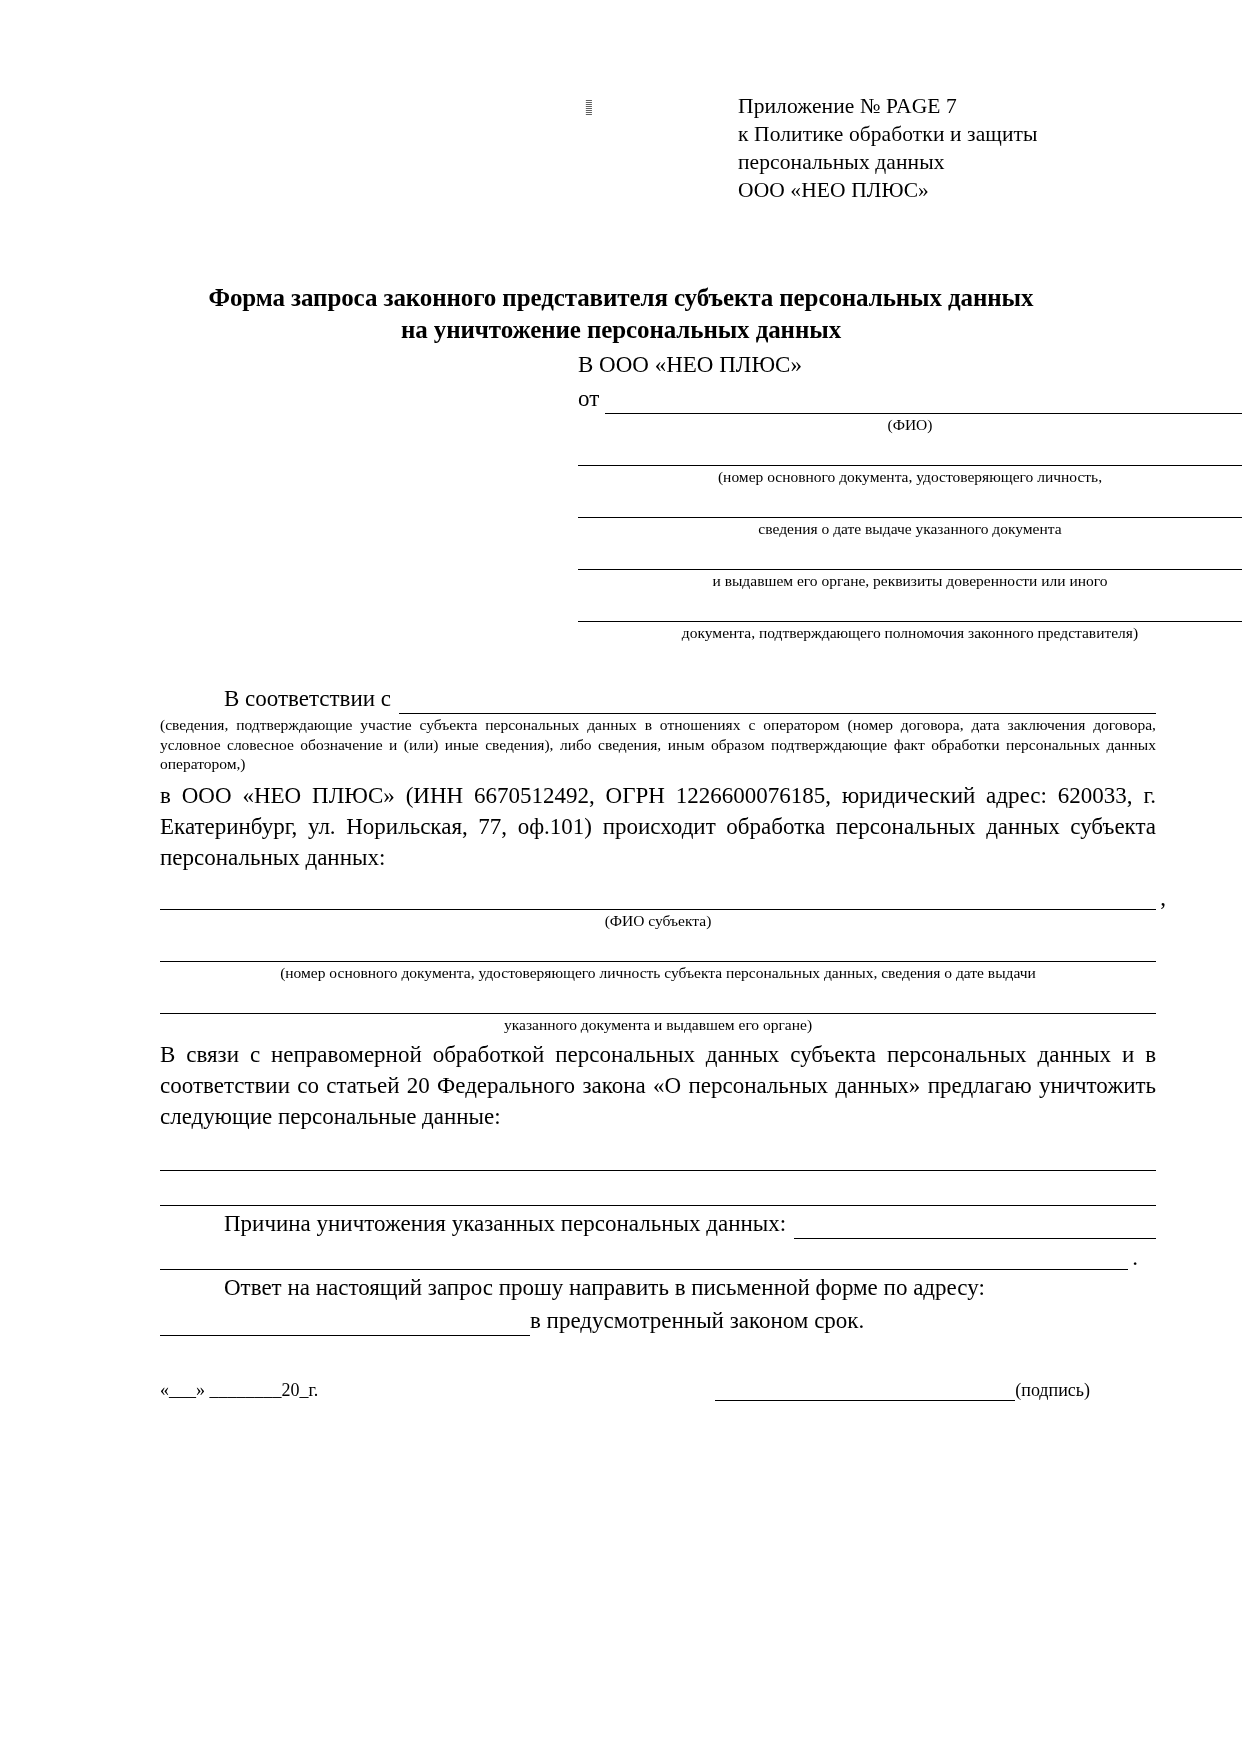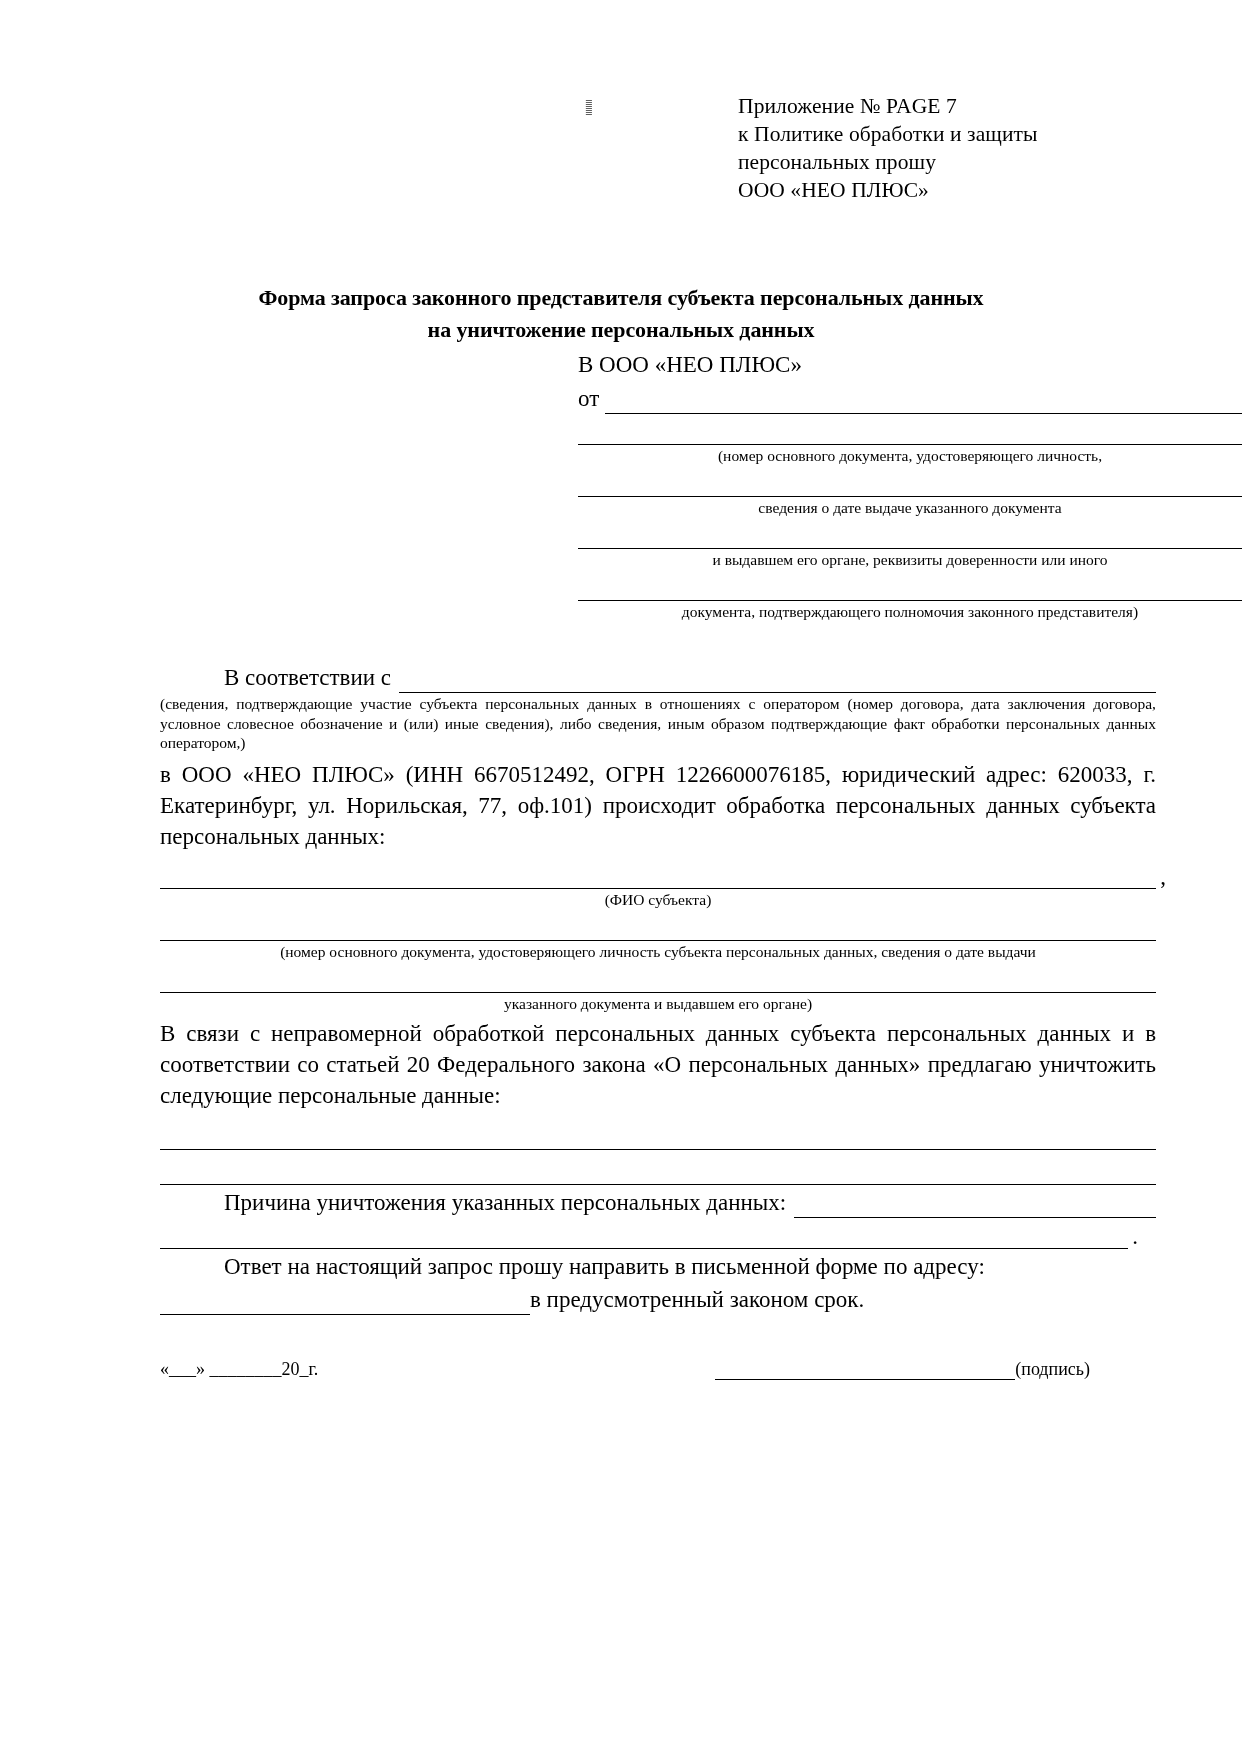--- a/index.html
+++ b/index.html
@@ -50,21 +50,21 @@
     line-height: 28px;
     letter-spacing: 0.1px;
   }
   .header-right div { white-space: nowrap; }
 
   
   .title {
     margin-top: 78px;
     text-align: center;
     font-weight: bold;
-    font-size: 22px;
+    font-size: 25px;
     line-height: 32px;
     letter-spacing: -0.1px;
   }
   .title .l1 { display:block; }
   .title .l2 { display:block; }
 
   
   .addr {
     margin-top: 4px;
     padding-left: 578px;
@@ -179,37 +179,38 @@
   <div class="header-wrap">
     <div class="doc-mark">
       <span>≡</span>
         <span>≡</span>
         <span>≡</span>
         <span>≡</span>
     </div>
     <div class="header-right">
       <div>Приложение №  PAGE 7</div>
       <div>к Политике обработки и защиты</div>
-      <div>персональных прошу</div>
+      <div>персональных данных</div>
       <div>ООО «НЕО ПЛЮС»</div>
     </div>
   </div>
 
   <div class="title">
     <span class="l1">Форма запроса законного представителя субъекта персональных данных</span>
     <span class="l2">на уничтожение персональных данных</span>
   </div>
 
   <div class="addr">
     <div class="addr-line1">В ООО «НЕО ПЛЮС»</div>
 
     <div class="row-ot">
       <span class="lbl">от</span>
       <span class="rule"></span>
     </div>
+    <div class="caption">(ФИО)</div>
 
     <div class="fullrule"></div>
     <div class="caption">(номер основного документа, удостоверяющего личность,</div>
 
     <div class="fullrule"></div>
     <div class="caption">сведения о дате выдаче указанного документа</div>
 
     <div class="fullrule"></div>
     <div class="caption">и выдавшем его органе, реквизиты доверенности или иного</div>
 

